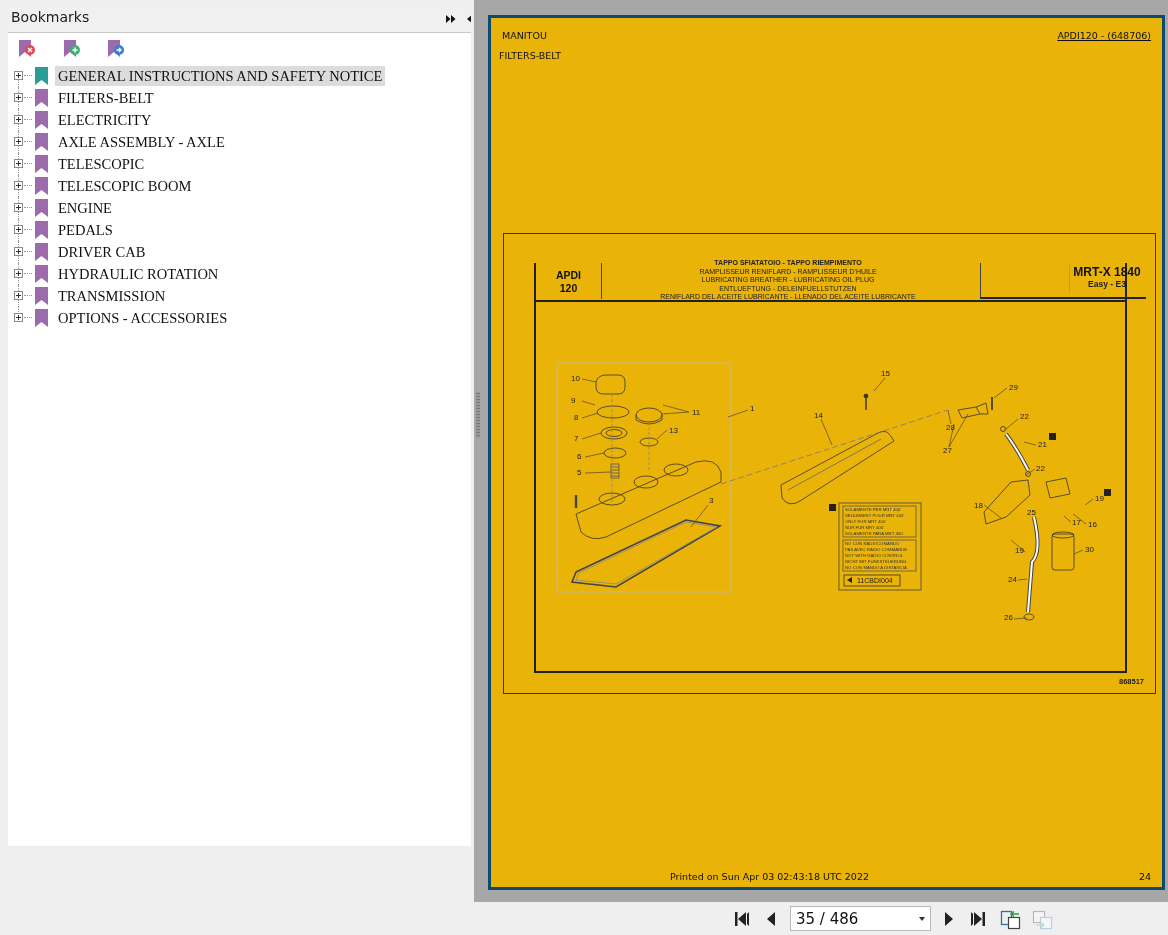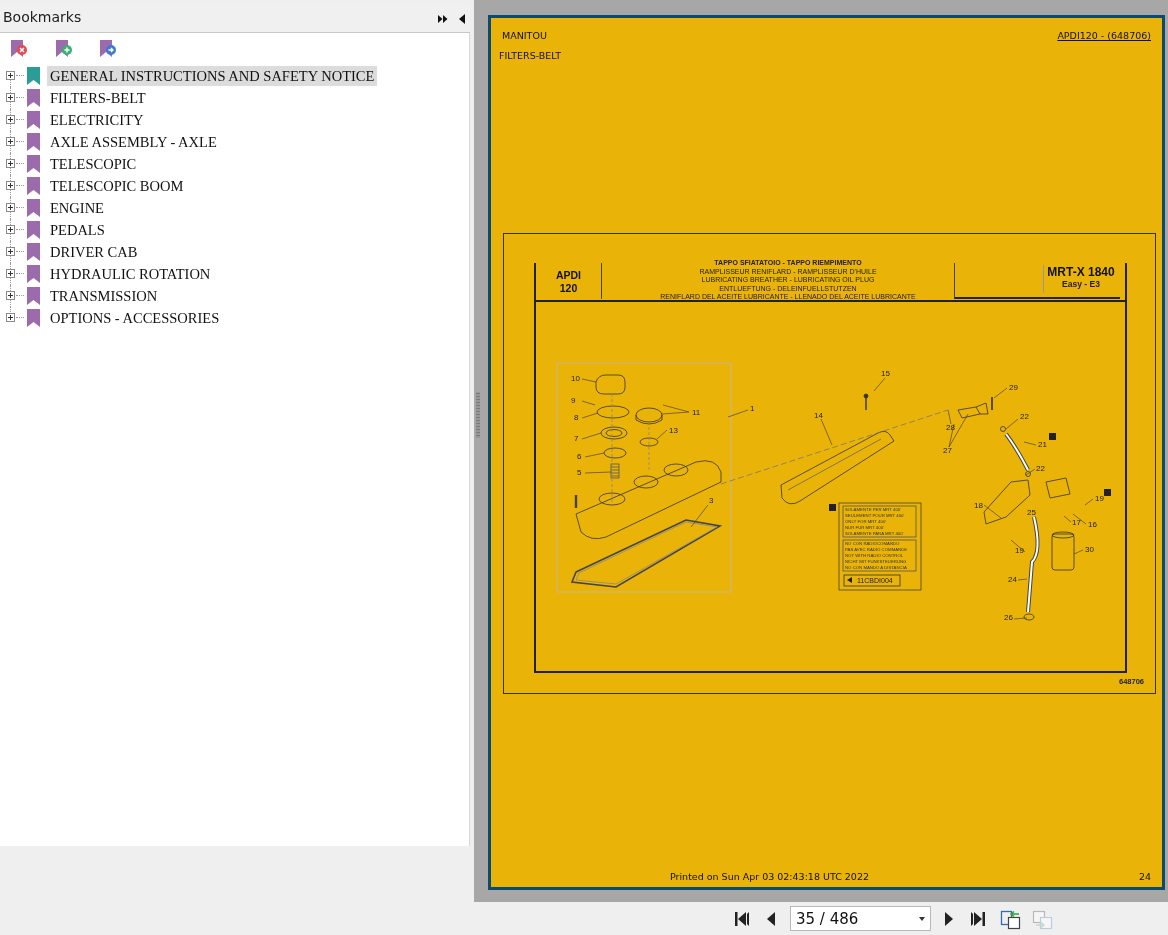--- a/index.html
+++ b/index.html
@@ -1,20 +1,20 @@
 <!DOCTYPE html>
 <html><head>
 <meta charset="utf-8">
 <style>
   * { box-sizing: border-box; margin: 0; padding: 0; }
   html, body { width: 1168px; height: 935px; overflow: hidden; background: #efefef; font-family: "Liberation Sans", "DejaVu Sans", sans-serif; }
   .app { position: relative; width: 1168px; height: 935px; }
 
   
-  .left-panel { position: absolute; left: 0; top: 0; width: 470px; height: 846px; background: #ffffff; border-right: 1px solid #d6d6d6; }
+  .left-panel { position: absolute; left: 8px; top: 0; width: 470px; height: 846px; background: #ffffff; border-right: 1px solid #d6d6d6; }
   .topstrip { position: absolute; left: 0; top: 0; width: 470px; height: 3px; background: #efefef; }
   .panel-header { position: absolute; left: 0; top: 3px; width: 470px; height: 30px; background: #f0f0f0; border-bottom: 1px solid #c8c8c8; }
   .panel-title { position: absolute; left: 3px; top: 6px; font-size: 14px; color: #202020; font-family: "DejaVu Sans", sans-serif; }
   .hdr-btn { position: absolute; top: 8px; width: 12px; height: 12px; cursor: pointer; }
   .hdr-expand { left: 437px; }
   .hdr-collapse { left: 456px; }
 
   .bm-toolbar { position: absolute; left: 0; top: 34px; width: 470px; height: 28px; }
   .tb-btn { position: absolute; top: 4px; width: 22px; height: 22px; cursor: pointer; }
 
@@ -41,21 +41,21 @@
   .hdr-right { right: 11px; top: 12px; text-decoration: underline; }
   .hdr-sub { left: 8px; top: 32px; }
   .footer-print { left: 179px; top: 853px; }
   .footer-page { right: 11px; top: 853px; }
 
   .drawing-frame { position: absolute; left: 12px; top: 215px; width: 653px; height: 461px; border: 1px solid #333; }
   .title-block { position: absolute; left: 30px; top: 29px; width: 593px; height: 37px; border-left: 2px solid #222; border-right: 2px solid #222; }
   .tb-apdi { position: absolute; left: 0; top: 0; width: 66px; height: 36px; border-right: 1px solid #444; text-align: center; font-size: 10.5px; font-weight: bold; line-height: 13px; padding-top: 6px; color: #111; }
   .tb-desc { position: absolute; left: 66px; top: -4px; width: 372px; text-align: center; font-size: 7px; line-height: 8.6px; color: #222; }
   .tb-desc .bold { font-weight: bold; }
-  .tb-model { position: absolute; left: 418px; top: 0; width: 166px; height: 36px; border-left: 1px solid #444; border-bottom: 2px solid #222; }
+  .tb-model { position: absolute; left: 444px; top: 0; width: 166px; height: 36px; border-left: 1px solid #444; border-bottom: 2px solid #222; }
   .tb-model-box { position: absolute; right: 2px; top: 2px; width: 75px; height: 28px; border-left: 1px solid #999; text-align: center; }
   .tb-model-name { font-size: 12px; font-weight: bold; line-height: 14px; color: #111; }
   .tb-model-sub { font-size: 8.5px; font-weight: bold; line-height: 11px; color: #222; }
   .draw-area { position: absolute; left: 30px; top: 66px; width: 593px; height: 373px; border: 2px solid #222; border-top: 2px solid #222; }
   .doc-ref { position: absolute; right: 11px; top: 443px; font-size: 7.5px; font-weight: bold; color: #222; }
   .diagram-svg { position: absolute; left: 0; top: 0; }
 
   
   .navbar { position: absolute; left: 0; top: 902px; width: 1168px; height: 33px; background: #efefef; }
   .nav-btn { position: absolute; top: 7px; width: 20px; height: 20px; cursor: pointer; }
@@ -358,21 +358,21 @@
               <text x="309" y="243">NO CON RADIOCOMANDO</text>
               <text x="309" y="249">PAS AVEC RADIO COMMANDE</text>
               <text x="309" y="255">NOT WITH RADIO CONTROL</text>
               <text x="309" y="261">NICHT MIT FUNKSTEUERUNG</text>
               <text x="309" y="267">NO CON MANDO A DISTANCIA</text>
             </g>
             <text x="321" y="281" fill="#222" stroke="none" font-size="7">11CBDI004</text>
             <path d="M311 278 L316 275 V281 Z" fill="#222" stroke="none"></path>
           </svg>
         </div>
-        <span class="doc-ref">648706</span>
+        <span class="doc-ref">868517</span>
       </div>
 
       <span class="pg-text footer-print">Printed on  Sun Apr 03 02:43:18 UTC 2022</span>
       <span class="pg-text footer-page">24</span>
     </div>
   </div>
 
   <div class="splitter"></div>
   <div class="grip"></div>
 

